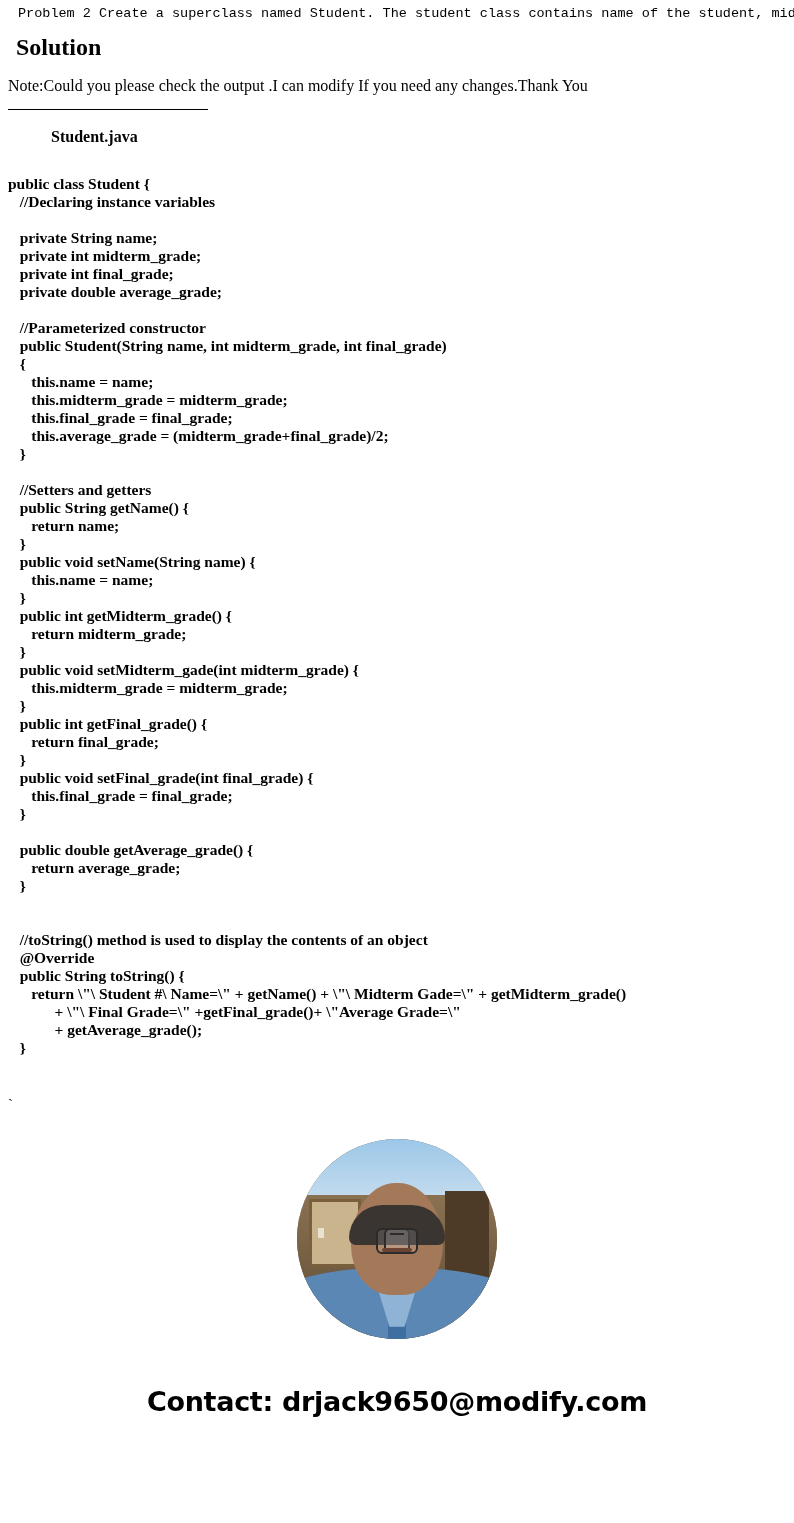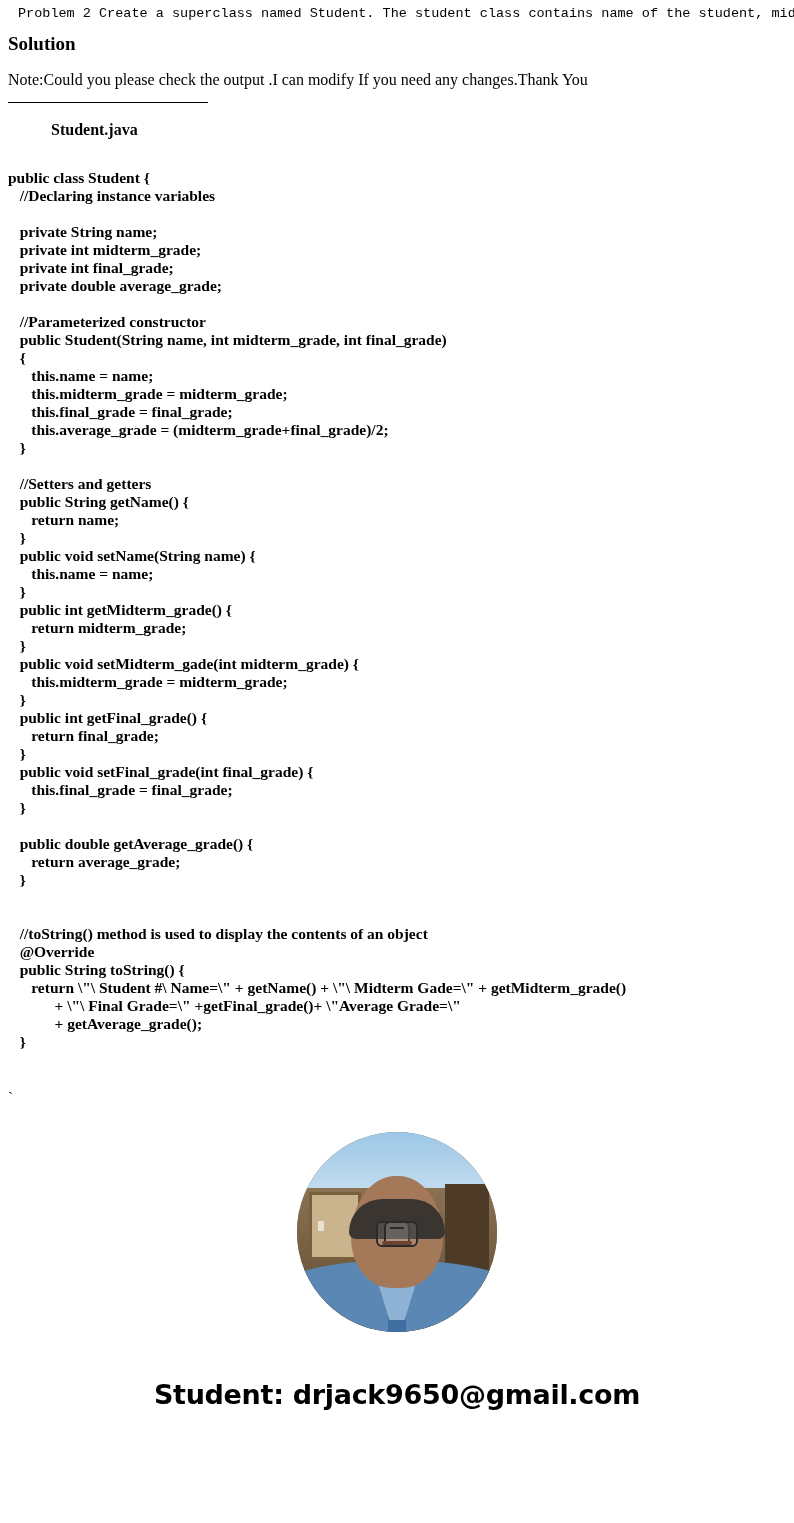--- a/index.html
+++ b/index.html
@@ -25,22 +25,22 @@
     font-size: 13.5px;
     letter-spacing: 0px;
     white-space: nowrap;
     overflow: hidden;
     padding: 6px 0 4px 18px;
     line-height: 1.2;
   }
   .solution-heading {
     font-family: "Liberation Serif", serif;
     font-weight: bold;
-    font-size: 19px;
-    padding: 6px 0 2px 8px;
+    font-size: 24px;
+    padding: 6px 0 2px 16px;
     line-height: 1.3;
   }
   .note-line {
     font-size: 16px;
     padding: 10px 0 0 8px;
     line-height: 1.4;
   }
   .rule {
     padding: 10px 0 0 8px;
   }
@@ -269,16 +269,16 @@
         <div class="p-hair"></div>
         <div class="p-glass-l"></div>
         <div class="p-glass-r"></div>
         <div class="p-bridge"></div>
         <div class="p-mouth"></div>
       </div>
     </div>
   </div>
 
   <div class="footer">
-    <div class="footer-line2">Student: drjack9650@gmail.com</div>
+    <div class="footer-line2">Contact: drjack9650@modify.com</div>
   </div>
 
 </div>
 
 </body></html>

